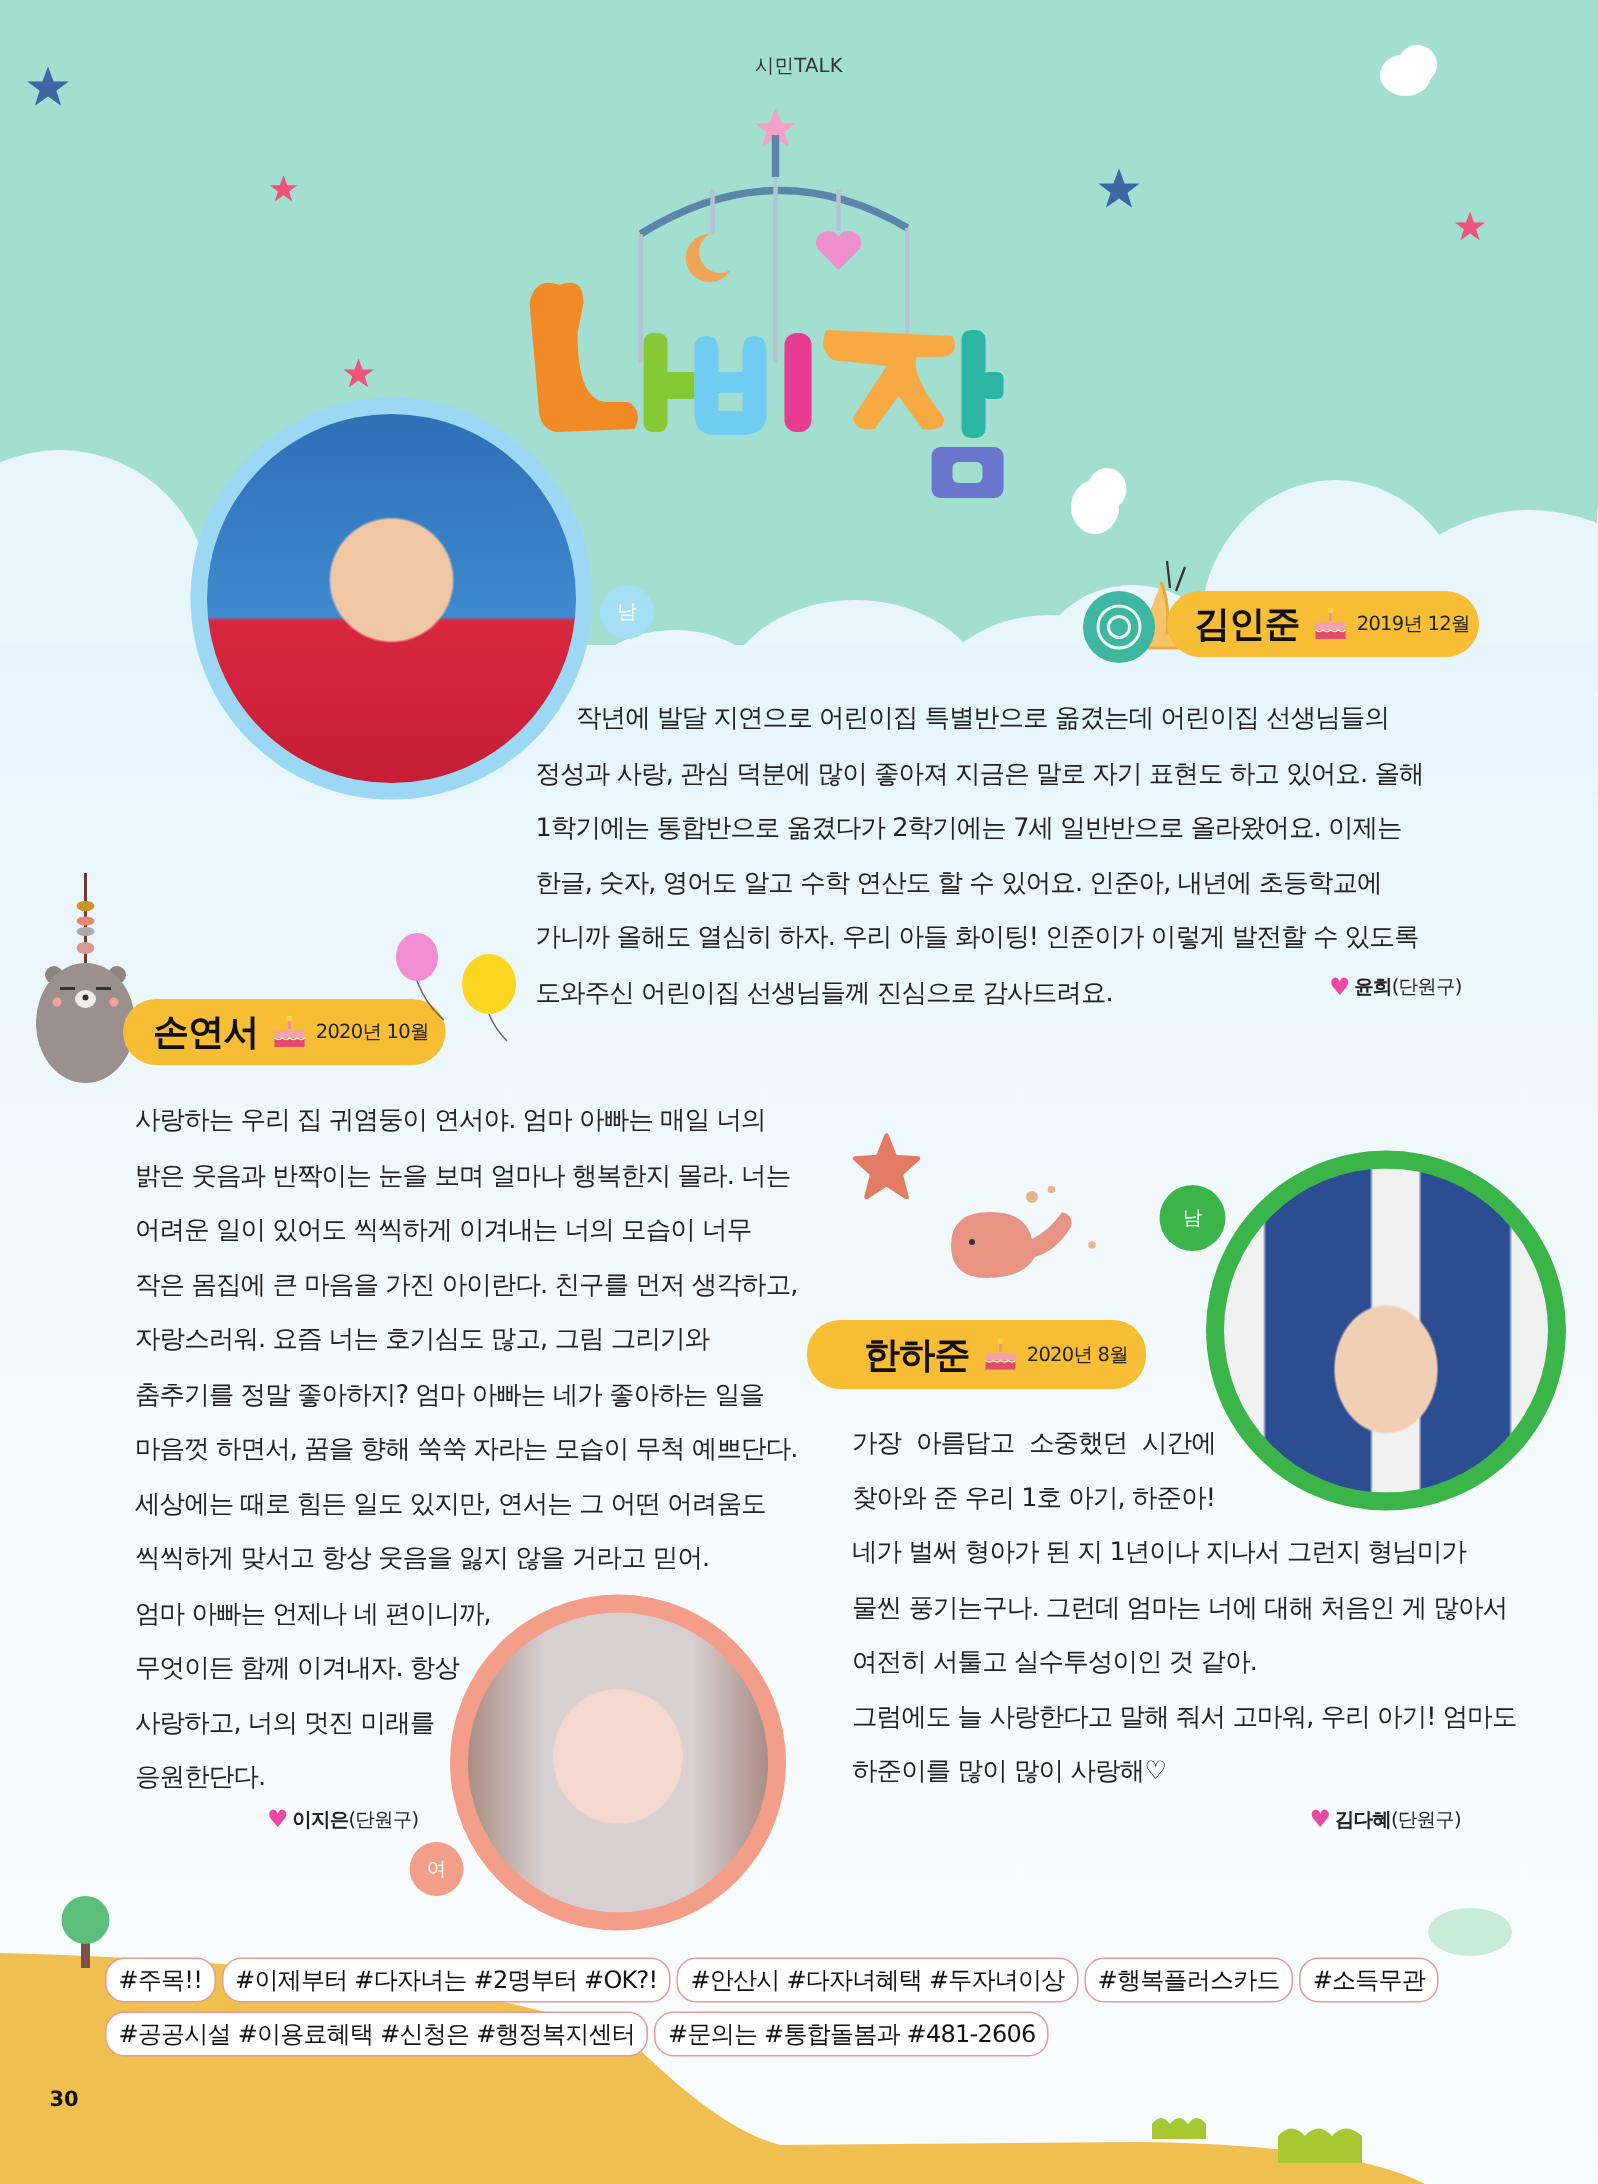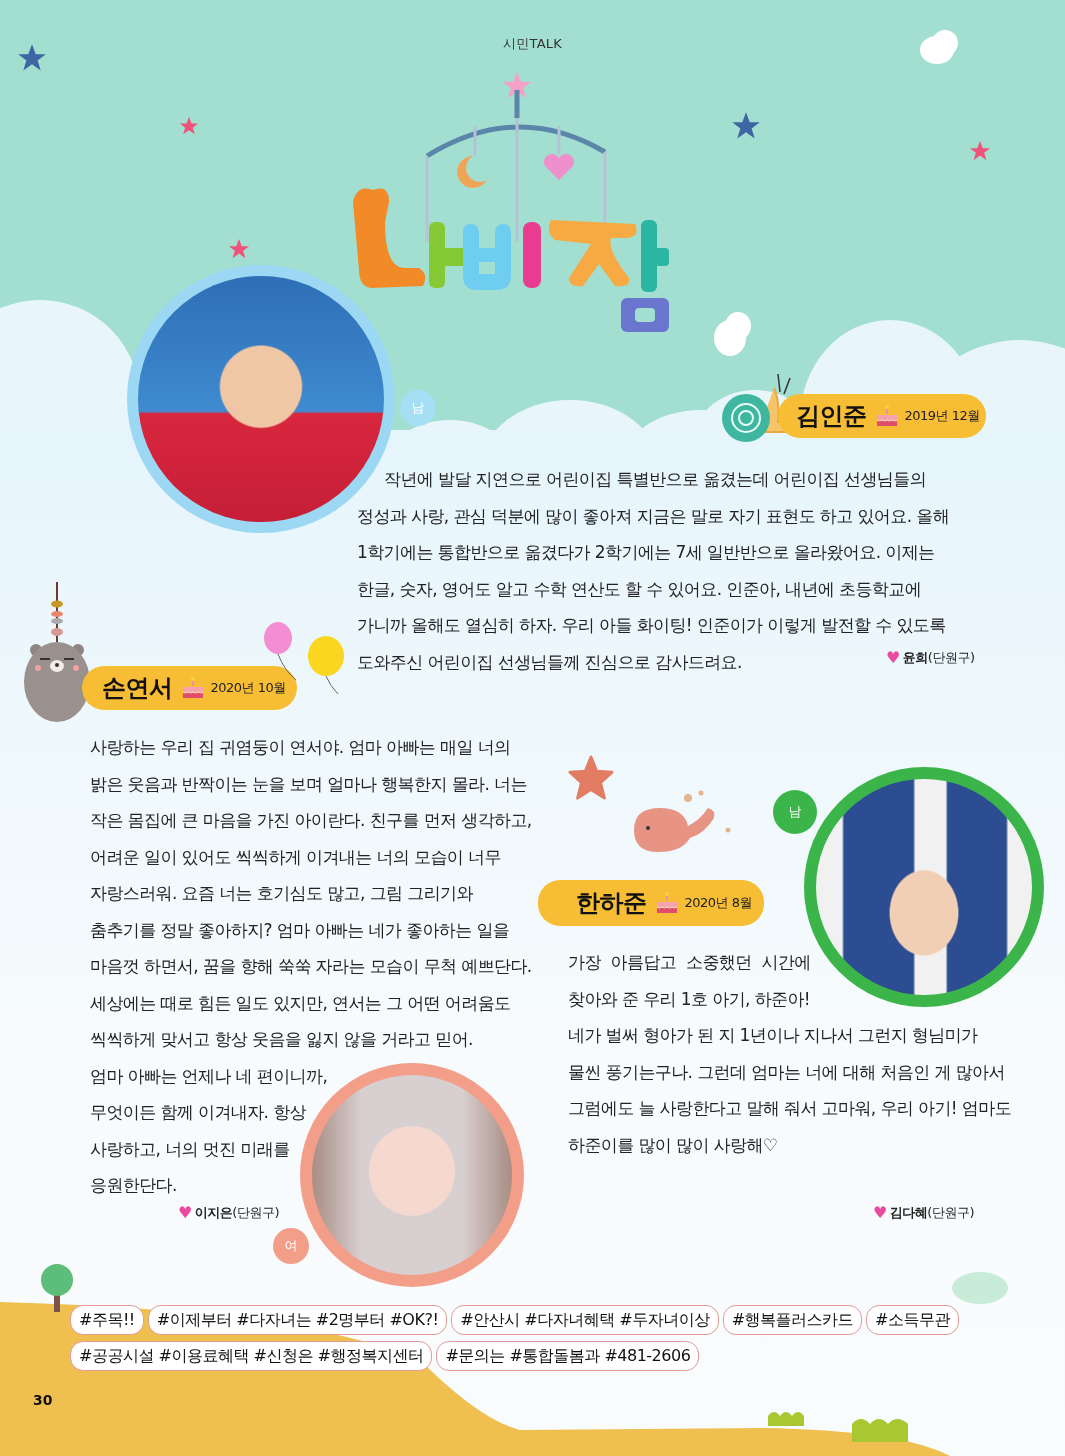--- a/index.html
+++ b/index.html
@@ -171,22 +171,22 @@
   <svg class="star" style="left:260px;top:620px" width="95" height="75" viewBox="0 0 95 75">
     <ellipse cx="18" cy="18" rx="14" ry="16" fill="#f38ed2"></ellipse>
     <path d="M18,34 Q24,50 36,60" stroke="#666" fill="none"></path>
     <ellipse cx="66" cy="36" rx="18" ry="20" fill="#fbd620"></ellipse>
     <path d="M66,56 Q70,66 78,74" stroke="#666" fill="none"></path>
   </svg>
 
   <div class="body-text" style="left:70px;top:729px;width:440px;margin-left:20px;">
     <p>사랑하는 우리 집 귀염둥이 연서야. 엄마 아빠는 매일 너의</p>
     <p>밝은 웃음과 반짝이는 눈을 보며 얼마나 행복한지 몰라. 너는</p>
+    <p>어려운 일이 있어도 씩씩하게 이겨내는 너의 모습이 너무</p>
     <p>작은 몸집에 큰 마음을 가진 아이란다. 친구를 먼저 생각하고,</p>
-    <p>어려운 일이 있어도 씩씩하게 이겨내는 너의 모습이 너무</p>
     <p>자랑스러워. 요즘 너는 호기심도 많고, 그림 그리기와</p>
     <p>춤추기를 정말 좋아하지? 엄마 아빠는 네가 좋아하는 일을</p>
     <p>마음껏 하면서, 꿈을 향해 쑥쑥 자라는 모습이 무척 예쁘단다.</p>
     <p>세상에는 때로 힘든 일도 있지만, 연서는 그 어떤 어려움도</p>
     <p>씩씩하게 맞서고 항상 웃음을 잃지 않을 거라고 믿어.</p>
     <p>엄마 아빠는 언제나 네 편이니까,</p>
     <p>무엇이든 함께 이겨내자. 항상</p>
     <p>사랑하고, 너의 멋진 미래를</p>
     <p>응원한단다.</p>
   </div>
@@ -224,20 +224,21 @@
   </div>
   <div class="photo-ring" style="left:804px;top:767px;width:240px;height:240px;background:#3bb54a;"></div>
   <div class="photo" style="left:816px;top:779px;width:216px;height:216px;background:radial-gradient(ellipse at 50% 62%, #f1cfb4 0 22%, transparent 23%), linear-gradient(90deg,#f1f1f1 0%, #f1f1f1 12%, #2d4d92 13%, #2d4d92 45%, #f1f1f1 46%, #f1f1f1 60%, #2d4d92 61%, #2d4d92 88%, #f1f1f1 89%);"></div>
   <div class="gender" style="left:773px;top:790px;background:#3bb54a;width:44px;height:44px;">남</div>
 
   <div class="body-text" style="left:568px;top:944px;width:440px;">
     <p style="word-spacing:5px">가장 아름답고 소중했던 시간에</p>
     <p>찾아와 준 우리 1호 아기, 하준아!</p>
     <p>네가 벌써 형아가 된 지 1년이나 지나서 그런지 형님미가</p>
     <p>물씬 풍기는구나. 그런데 엄마는 너에 대해 처음인 게 많아서</p>
+    <p>여전히 서툴고 실수투성이인 것 같아.</p>
     <p>그럼에도 늘 사랑한다고 말해 줘서 고마워, 우리 아기! 엄마도</p>
     <p>하준이를 많이 많이 사랑해♡</p>
   </div>
   <div class="sig" style="left:873px;top:1203px;">
     <span class="heart">♥</span>
     <b>김다혜</b>
     <span>(단원구)</span>
   </div>
 
   <svg class="ground" style="left:0;top:1300px" width="1065" height="156" viewBox="0 0 1065 156">

